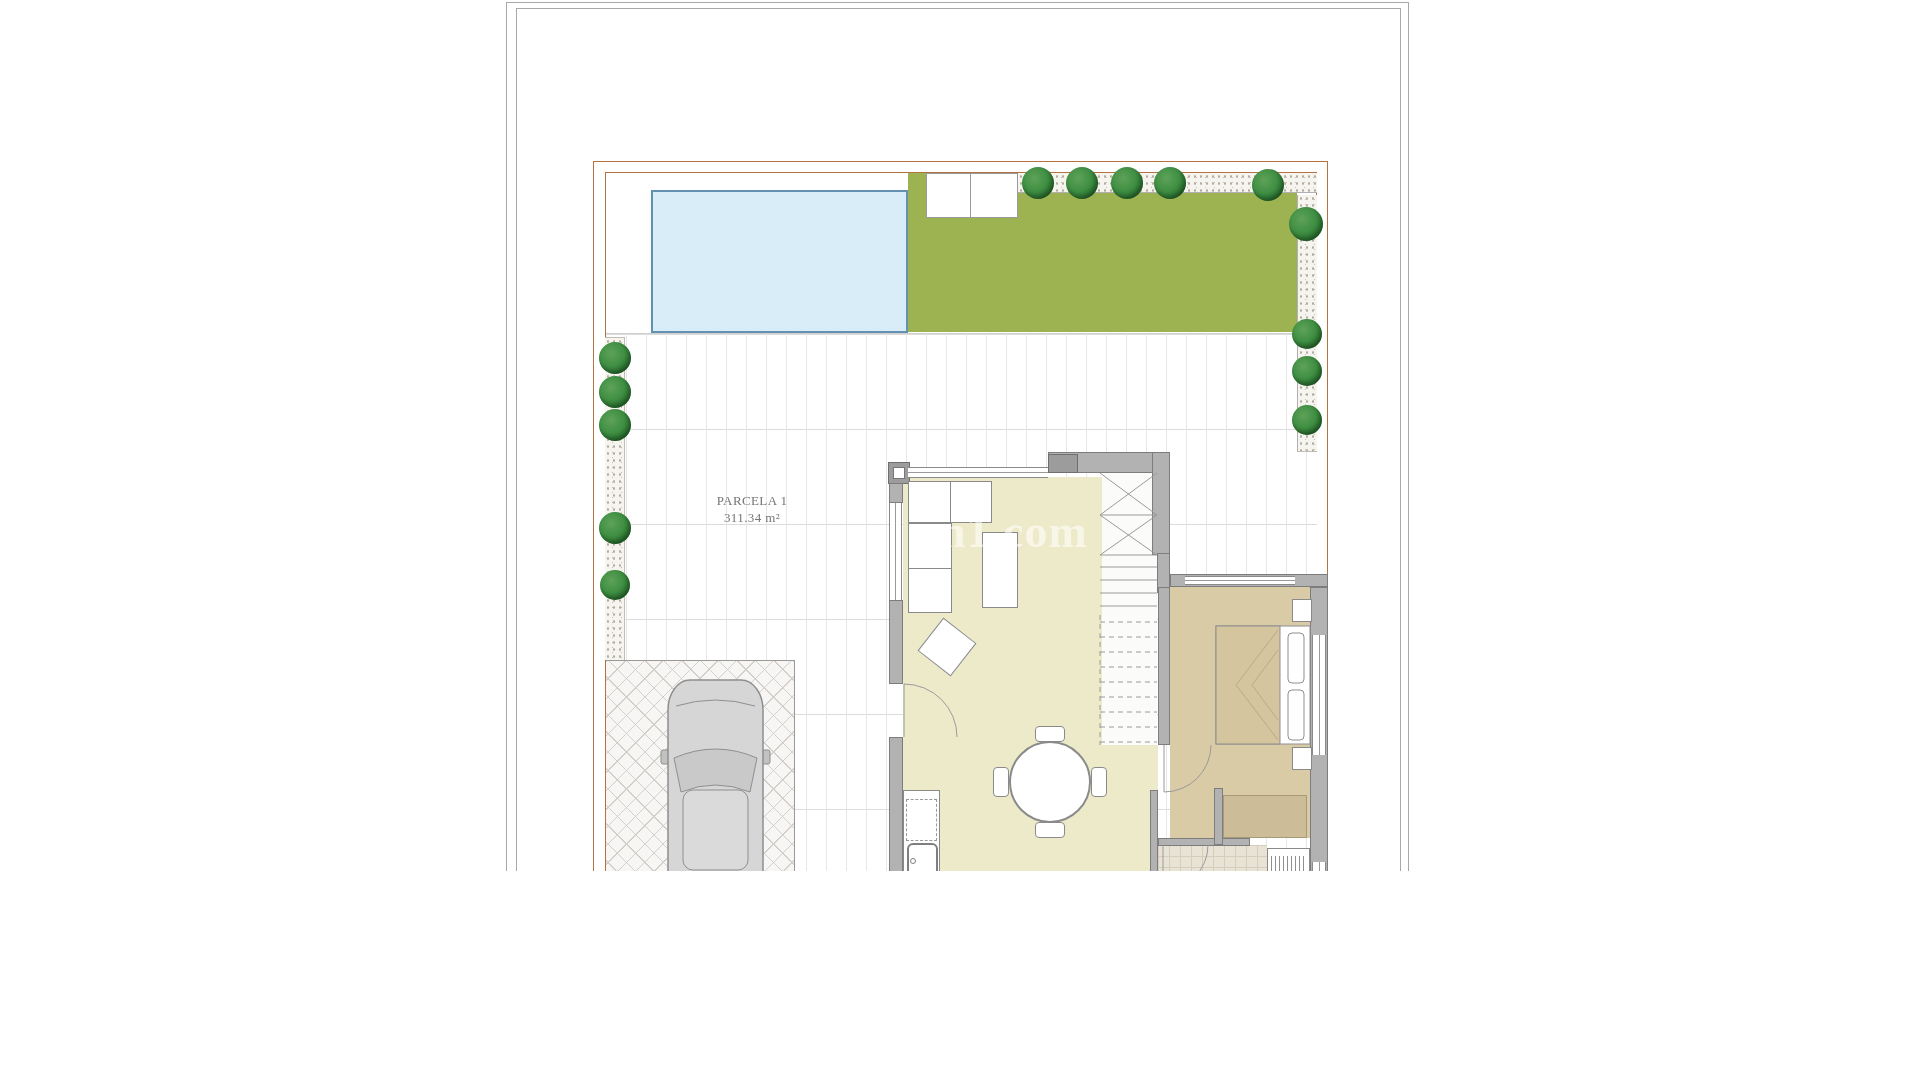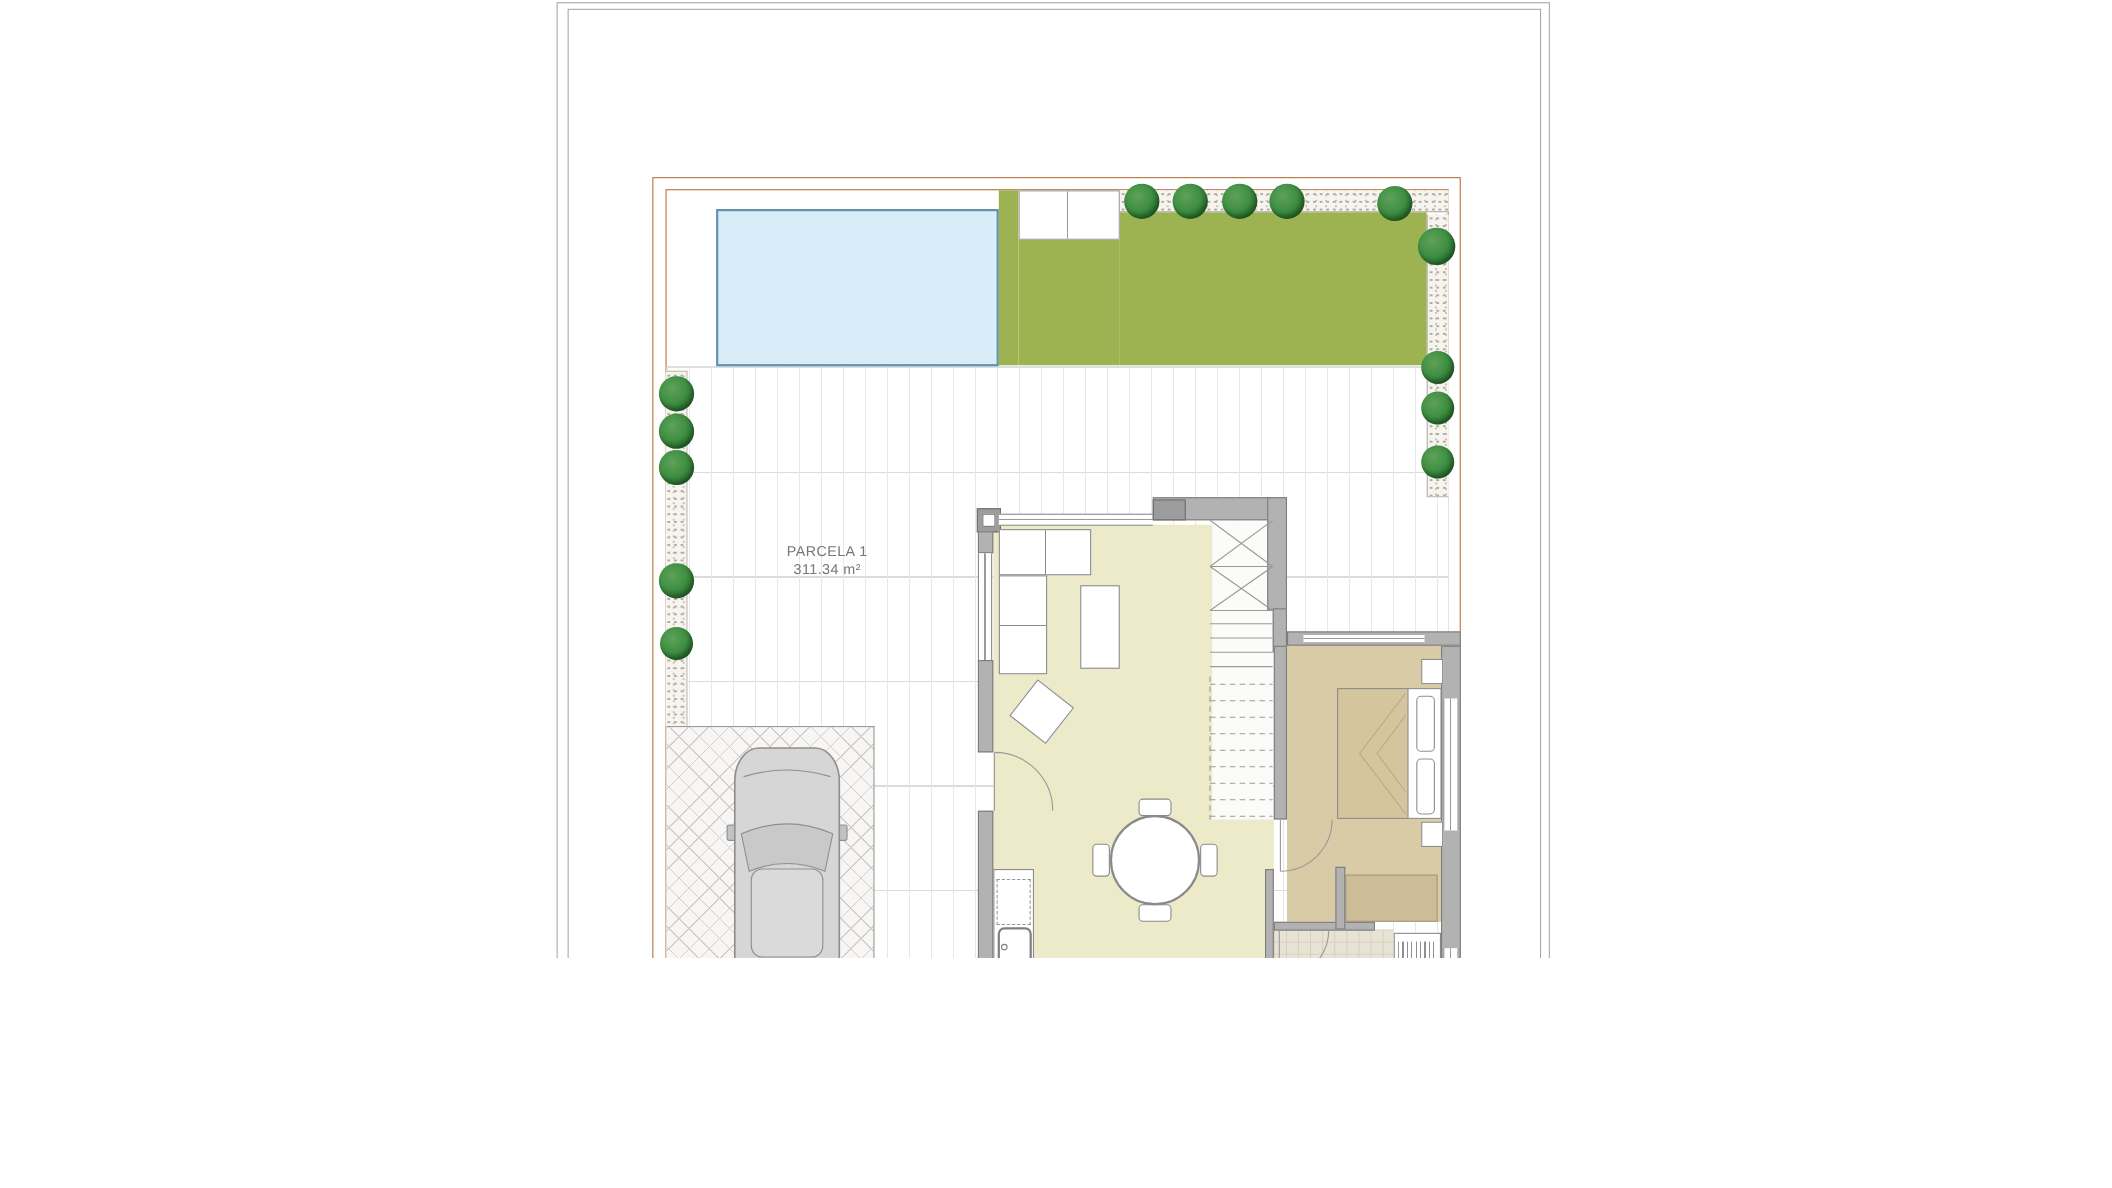--- a/index.html
+++ b/index.html
@@ -1,17 +1,17 @@
 <!DOCTYPE html>
 <html style="--page_background: #ffffff; --sheet_border: #a9a9a9; --plot_border: #b5713f; --pool_fill: #d9edf8; --pool_border: #6291b2; --lawn: #9db351; --gravel: #f6f4ef; --terrace_line: #e7e7e7; --wall: #b2b2b2; --wall_dark: #9c9c9c; --wall_outline: #7d7d7d; --floor_living: #edeaca; --floor_bedroom: #d9cba6; --floor_bath: #e9e3d6; --dresser: #ccbd98; --tree_dark: #256b2b; --tree_light: #5ea258; --car_body: #d6d6d6; --car_line: #8f8f8f; --text_gray: #767676; --watermark: rgba(255,255,255,0.55);"><head>
 <meta charset="utf-8">
 <style>
   html,body{margin:0;padding:0;background:#fff;}
   #canvas{position:relative;width:1920px;height:871px;overflow:hidden;background:var(--page_background,#fff);
-          font-family:Liberation Sans, sans-serif;}
+          font-family:Liberation Serif, serif;}
   .t{position:absolute;box-sizing:border-box;}
   .sheetb{border:1px solid var(--sheet_border,#a9a9a9);}
   .plotb{border:1px solid var(--plot_border,#b5713f);}
   .terrace{background-color:#fff;
     background-image:
       repeating-linear-gradient(90deg, var(--terrace_line,#e7e7e7) 0 1px, transparent 1px 20px),
       repeating-linear-gradient(180deg, #dcdcdc 0 1px, transparent 1px 95px);
     border-top:1px solid #cfcfcf;}
   .gravel{background-color:var(--gravel,#f6f4ef);
     background-image:
@@ -194,14 +194,15 @@
       <path d="M1163 845 V890 M1163 890 A45 45 0 0 0 1208 845"></path>
       <rect x="793" y="898" width="4" height="56" fill="#9a9a9a" stroke="none"></rect>
       <path d="M740 899 A55 55 0 0 0 795 954" stroke="#aaaaaa" stroke-dasharray="5 4"></path>
     </g>
   </svg>
 
   <div class="t label" style="left:687px;top:492px;width:130px;">
     <div>PARCELA 1</div>
     <div>311.34 m²</div>
   </div>
+  <div class="t wm" style="left:940px;top:505px;">n1.com</div>
 
 </div>
 
 </body></html>

